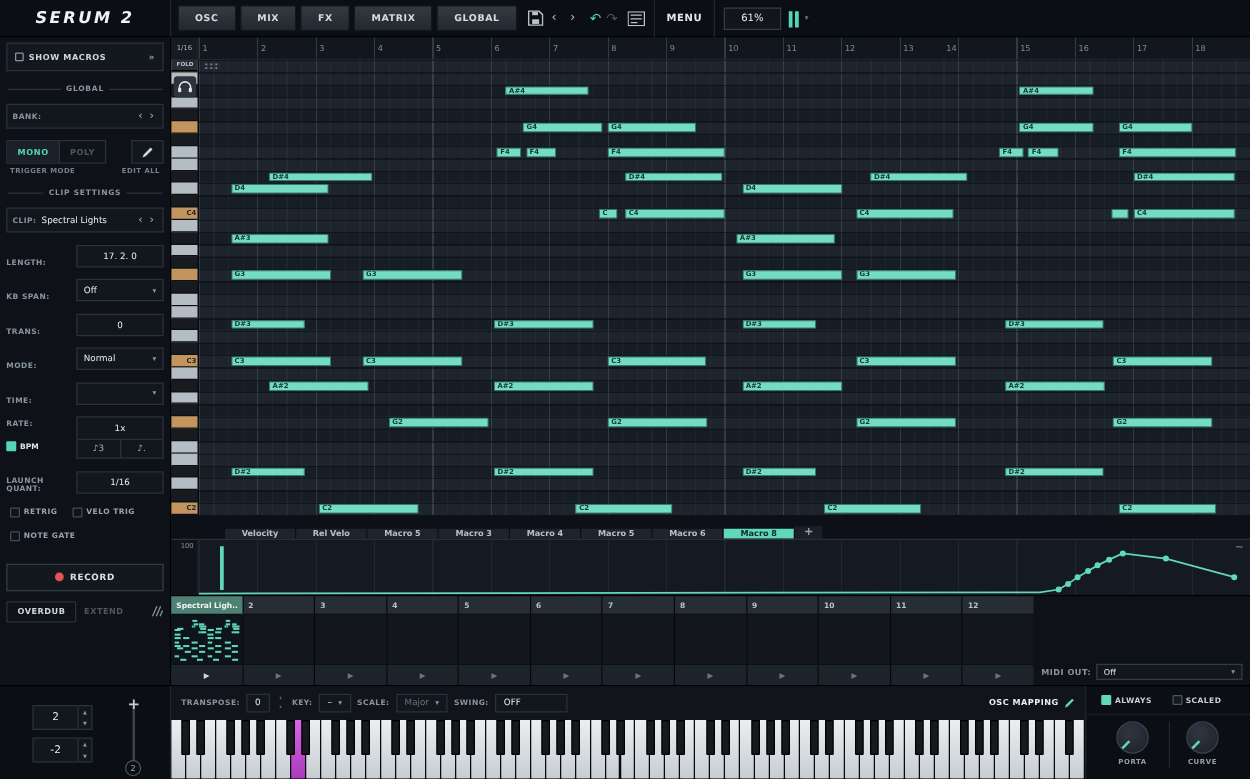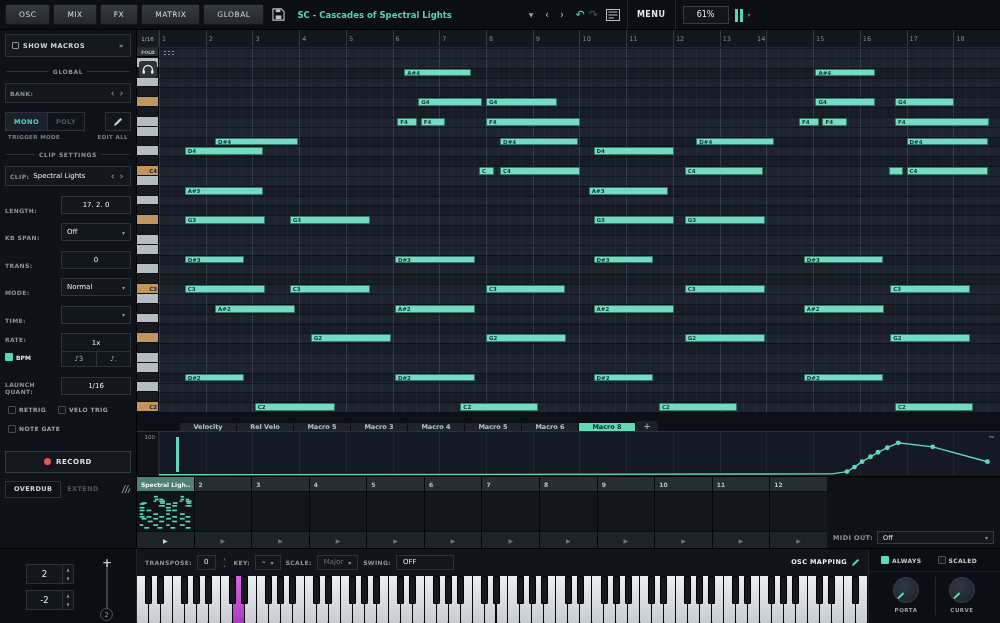--- a/index.html
+++ b/index.html
@@ -7,21 +7,21 @@
     font-family:"DejaVu Sans","Liberation Sans",sans-serif;-webkit-font-smoothing:antialiased}
   button{font-family:inherit;background:none;border:none;color:inherit;cursor:pointer}
   .app{position:relative;width:1000px;height:623px;background:#0b0e12;color:#dfe6ec}
 
   
   .topbar{display:flex;align-items:center;height:30px;background:#0b0e13;border-bottom:1px solid #000}
   .logo-box{width:137px;height:30px;display:flex;align-items:center;justify-content:center;
     border-right:1px solid #20262d;color:#eef3f6;font-size:13px;font-weight:bold;font-style:italic;letter-spacing:2px}
   .page-tabs{display:flex;gap:3px;margin-left:5px}
   .ptab{height:21px;padding:0 13px;background:linear-gradient(#343a42,#23282f);border:1px solid #13171c;
-    border-radius:2px;font-size:7.5px;font-weight:normal;color:#d5dce2;letter-spacing:.5px}
+    border-radius:2px;font-size:7.5px;font-weight:bold;color:#d5dce2;letter-spacing:.5px}
   .icon-btn{margin-left:8px;display:flex;align-items:center}
   .preset{width:246px;height:20px;margin-left:7px;display:flex;align-items:center;padding:0 5px;font-size:8.5px;font-weight:bold}
   .preset-name{flex:1;white-space:nowrap;overflow:hidden;color:#53d6b9}
   .preset-dd{color:#97a1ab;font-size:6px}
   .nav-b{width:13px;height:14px;margin-left:2px;color:#b9c2cb;font-size:10px;line-height:12px}
   .undo{color:#53d6b9;font-size:11px;margin-left:7px}
   .redo{color:#4a525b;font-size:11px;margin-left:4px}
   .menu-btn{margin-left:7px;padding:0 9px;height:30px;border-left:1px solid #20262d;border-right:1px solid #20262d;
     font-size:8px;font-weight:bold;color:#e2e8ee;letter-spacing:.5px}
   .vol-box{width:46px;height:18px;margin-left:7px;border:1px solid #333c45;background:#12161c;display:flex;
@@ -190,38 +190,37 @@
   .knob-label{position:absolute;width:26px;text-align:center;color:#97a1ab;font-size:5.5px;font-weight:bold;letter-spacing:.5px;top:58px}
   #lblPorta{left:24px}#lblCurve{left:80px}
   .br-divider{position:absolute;left:66px;top:28px;height:38px;width:1px;background:#20262c}
 </style>
 </head>
 <body>
 
 <div class="app">
 
   <header class="topbar">
+    <div class="logo-box">
+      <span>SERUM 2</span>
+    </div>
     <nav class="page-tabs" id="pageTabs">
         <button class="ptab">OSC</button>
         <button class="ptab">MIX</button>
         <button class="ptab">FX</button>
         <button class="ptab">MATRIX</button>
         <button class="ptab">GLOBAL</button>
       </nav>
     <span class="icon-btn">
       <svg width="13" height="13" viewBox="0 0 14 14">
           <path d="M1 1 h9 l3 3 v9 h-12 z" fill="none" stroke="#b9c2ca" stroke-width="1.2"></path>
           <rect x="4" y="8" width="6" height="4" fill="#b9c2ca"></rect>
           <rect x="4" y="1.5" width="5" height="3" fill="#b9c2ca"></rect>
         </svg>
     </span>
-    <div class="preset">
-      <span class="preset-name">SC - Cascades of Spectral Lights</span>
-      <span class="preset-dd">▼</span>
-    </div>
     <button class="nav-b">‹</button>
     <button class="nav-b">›</button>
     <button class="undo">↶</button>
     <button class="redo">↷</button>
     <span class="icon-btn">
       <svg width="14" height="12" viewBox="0 0 14 12">
           <rect x="0.5" y="0.5" width="13" height="11" fill="none" stroke="#b9c2ca"></rect>
           <line x1="2.5" y1="3" x2="11.5" y2="3" stroke="#b9c2ca"></line>
           <line x1="2.5" y1="6" x2="11.5" y2="6" stroke="#b9c2ca"></line>
           <line x1="2.5" y1="9" x2="8" y2="9" stroke="#b9c2ca"></line>

